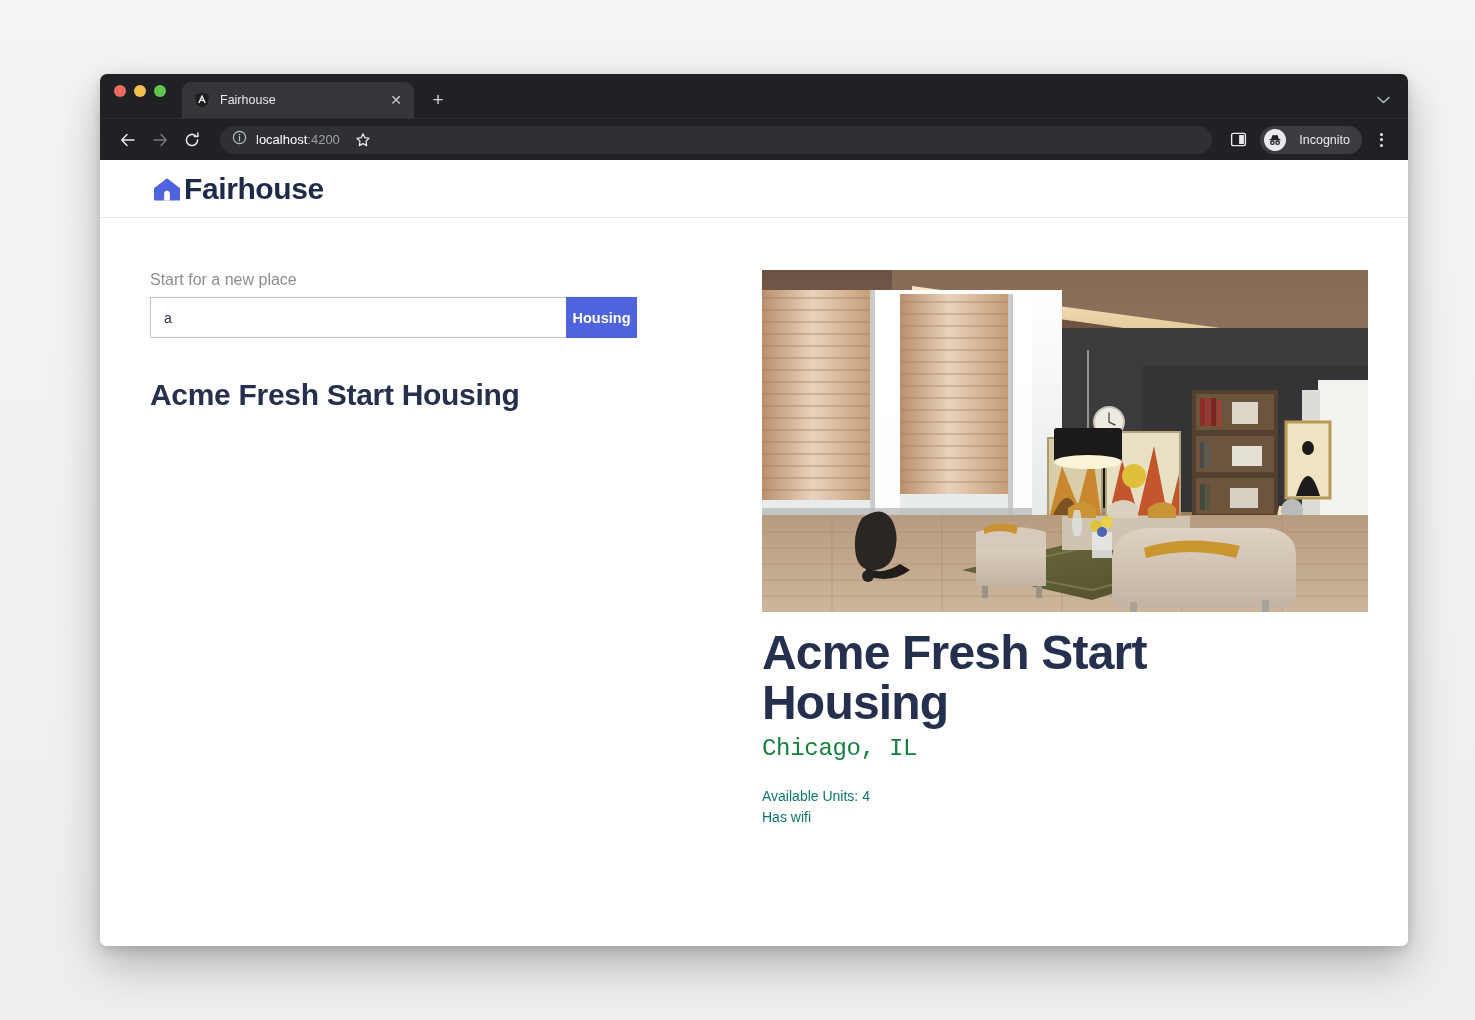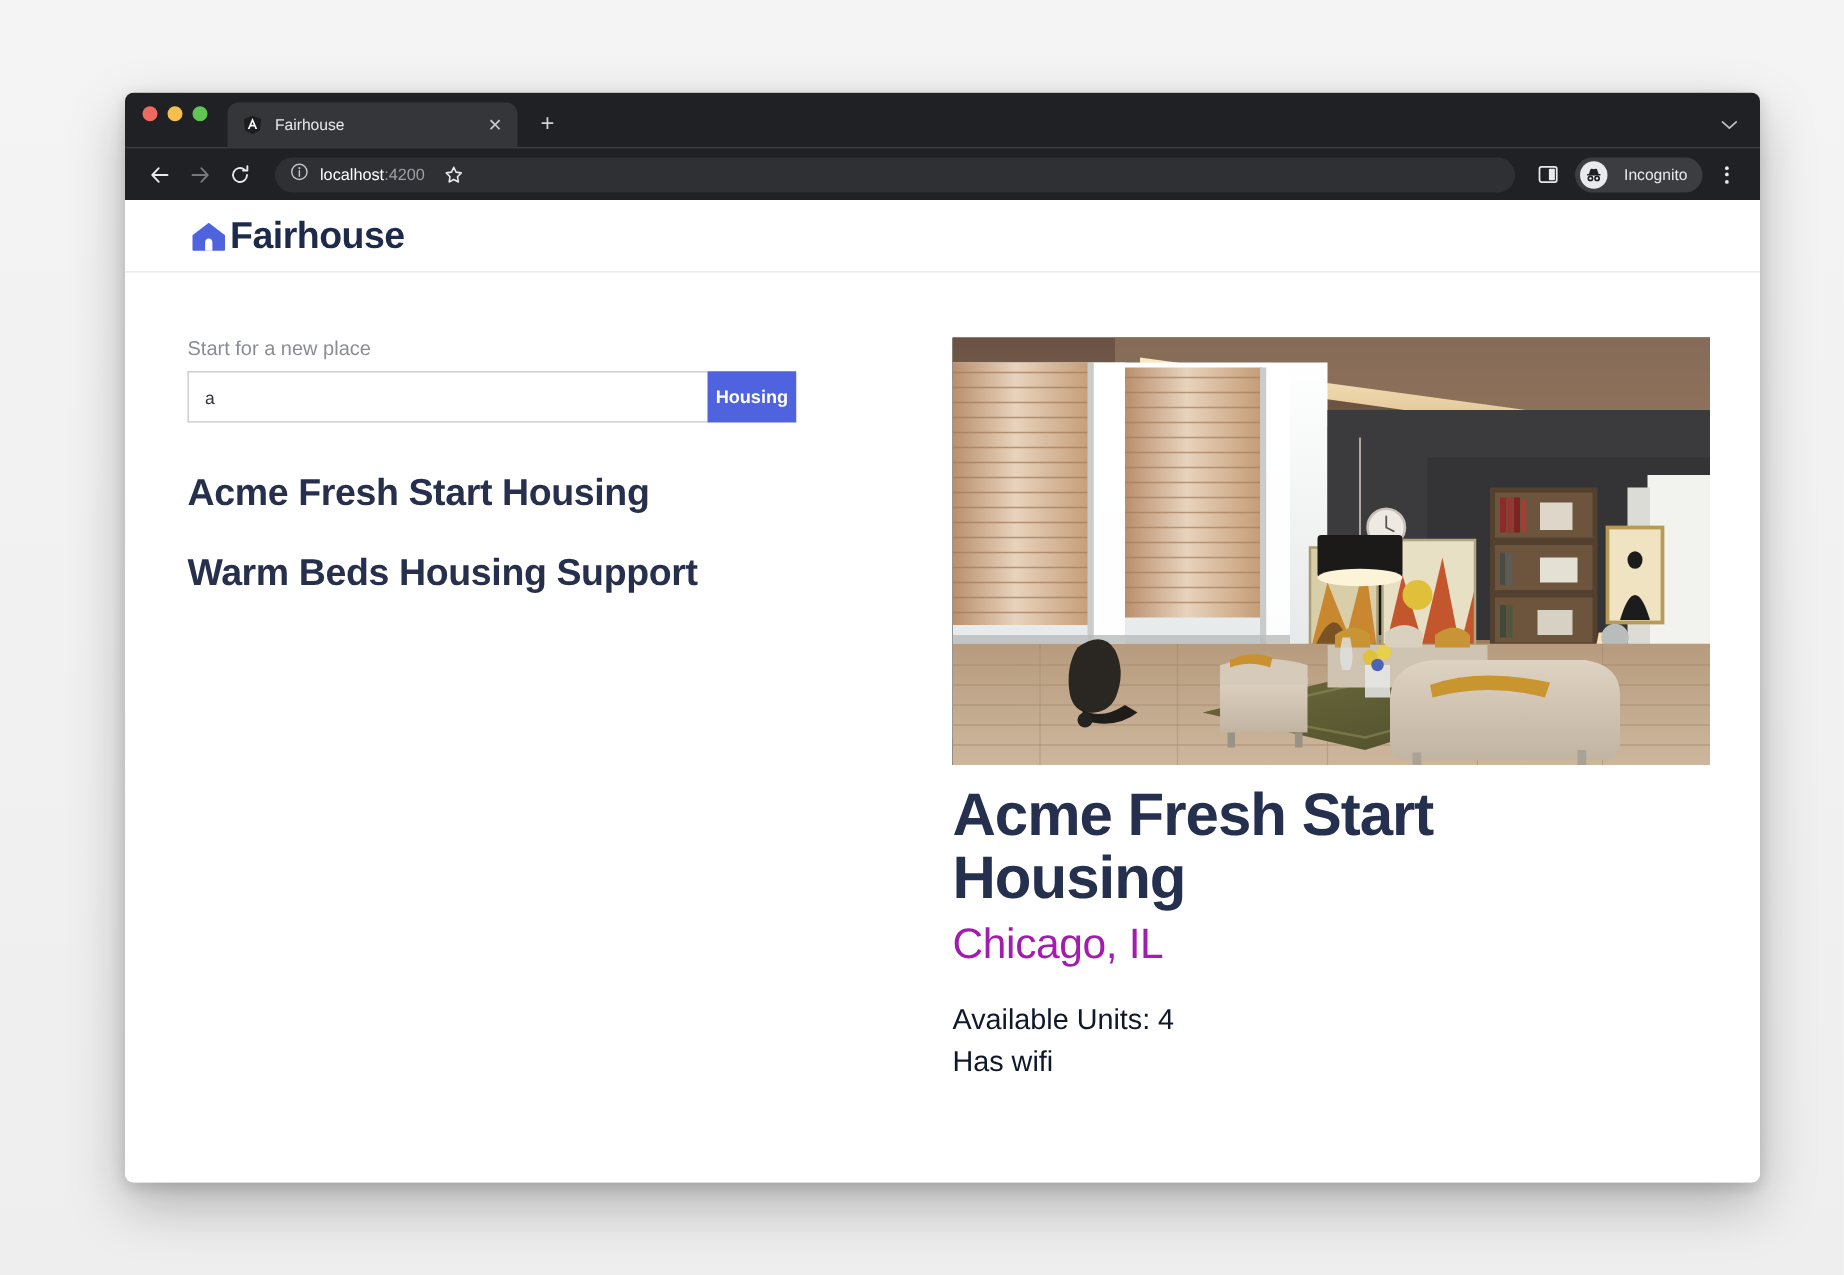--- a/index.html
+++ b/index.html
@@ -280,31 +280,32 @@
   .detail-title {
     font-size: 48px;
     font-weight: 700;
     color: #25304f;
     line-height: 1.05;
     letter-spacing: -0.8px;
     margin-top: 16px;
     max-width: 500px;
   }
   .detail-location {
-    font-size: 34px;
+    font-size: 24px;
     font-weight: 400;
-    color: #a21caf;
+    color: #15803d;
     line-height: 1.2;
     margin-top: 6px;
     letter-spacing: -0.3px;
+    font-family: Liberation Mono, monospace;
   }
   .detail-facts { margin-top: 22px; }
   .detail-fact {
-    font-size: 23px;
-    color: #0f172a;
+    font-size: 14px;
+    color: #0f766e;
     line-height: 1.5;
   }
 </style>
 </head>
 <body>
 
 <div id="desktop">
 
   <div id="browser-window">
 
@@ -421,21 +422,20 @@
 
           <div class="search-label">Start for a new place</div>
 
           <div class="search-row">
             <input class="search-input" type="text" value="a" style="">
             <button class="search-button">Housing</button>
           </div>
 
           <div class="results">
             <div class="result-item">Acme Fresh Start Housing</div>
-            <div class="result-item">Warm Beds Housing Support</div>
           </div>
         </div>
 
         <div class="col-right">
 
           <div class="detail-photo">
             <svg width="606" height="342" viewBox="0 0 606 342" preserveAspectRatio="none">
               <defs>
                 <linearGradient id="ceil" x1="0" y1="0" x2="0" y2="1">
                   <stop offset="0%" stop-color="#6a5244"></stop>

